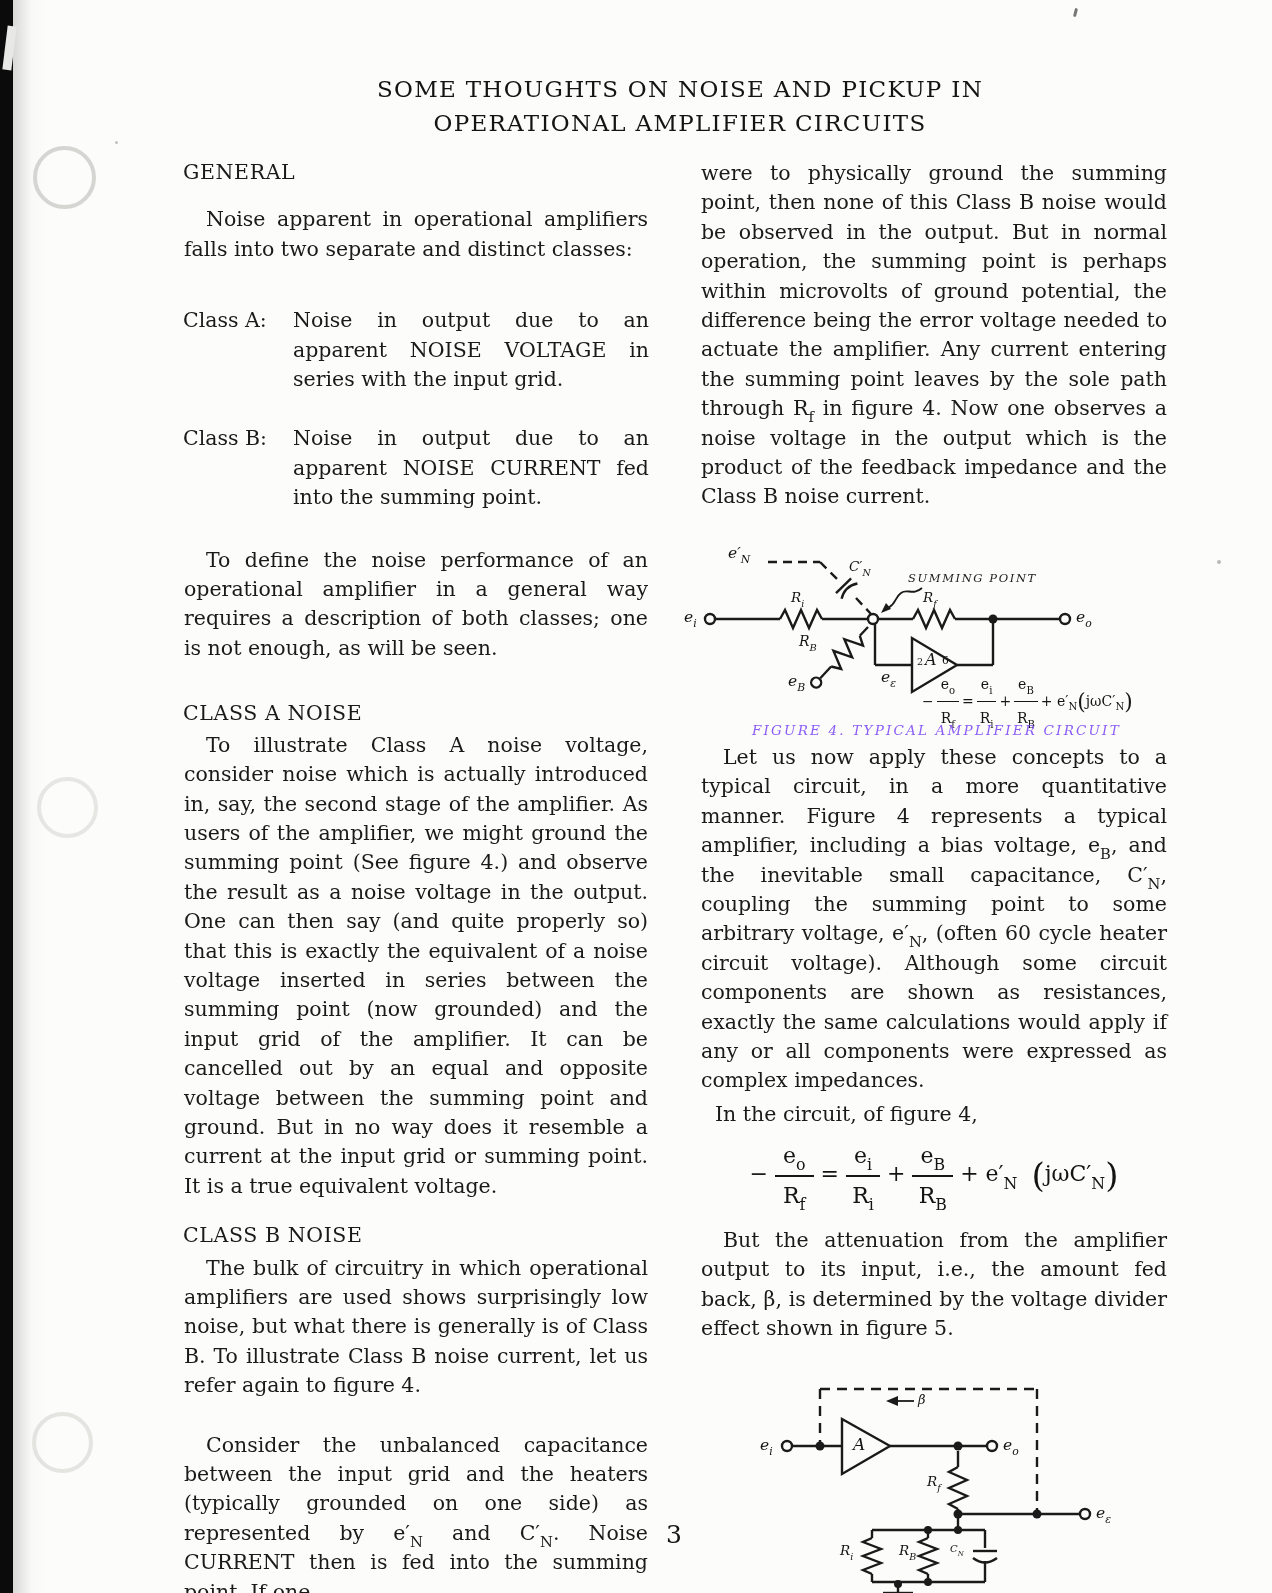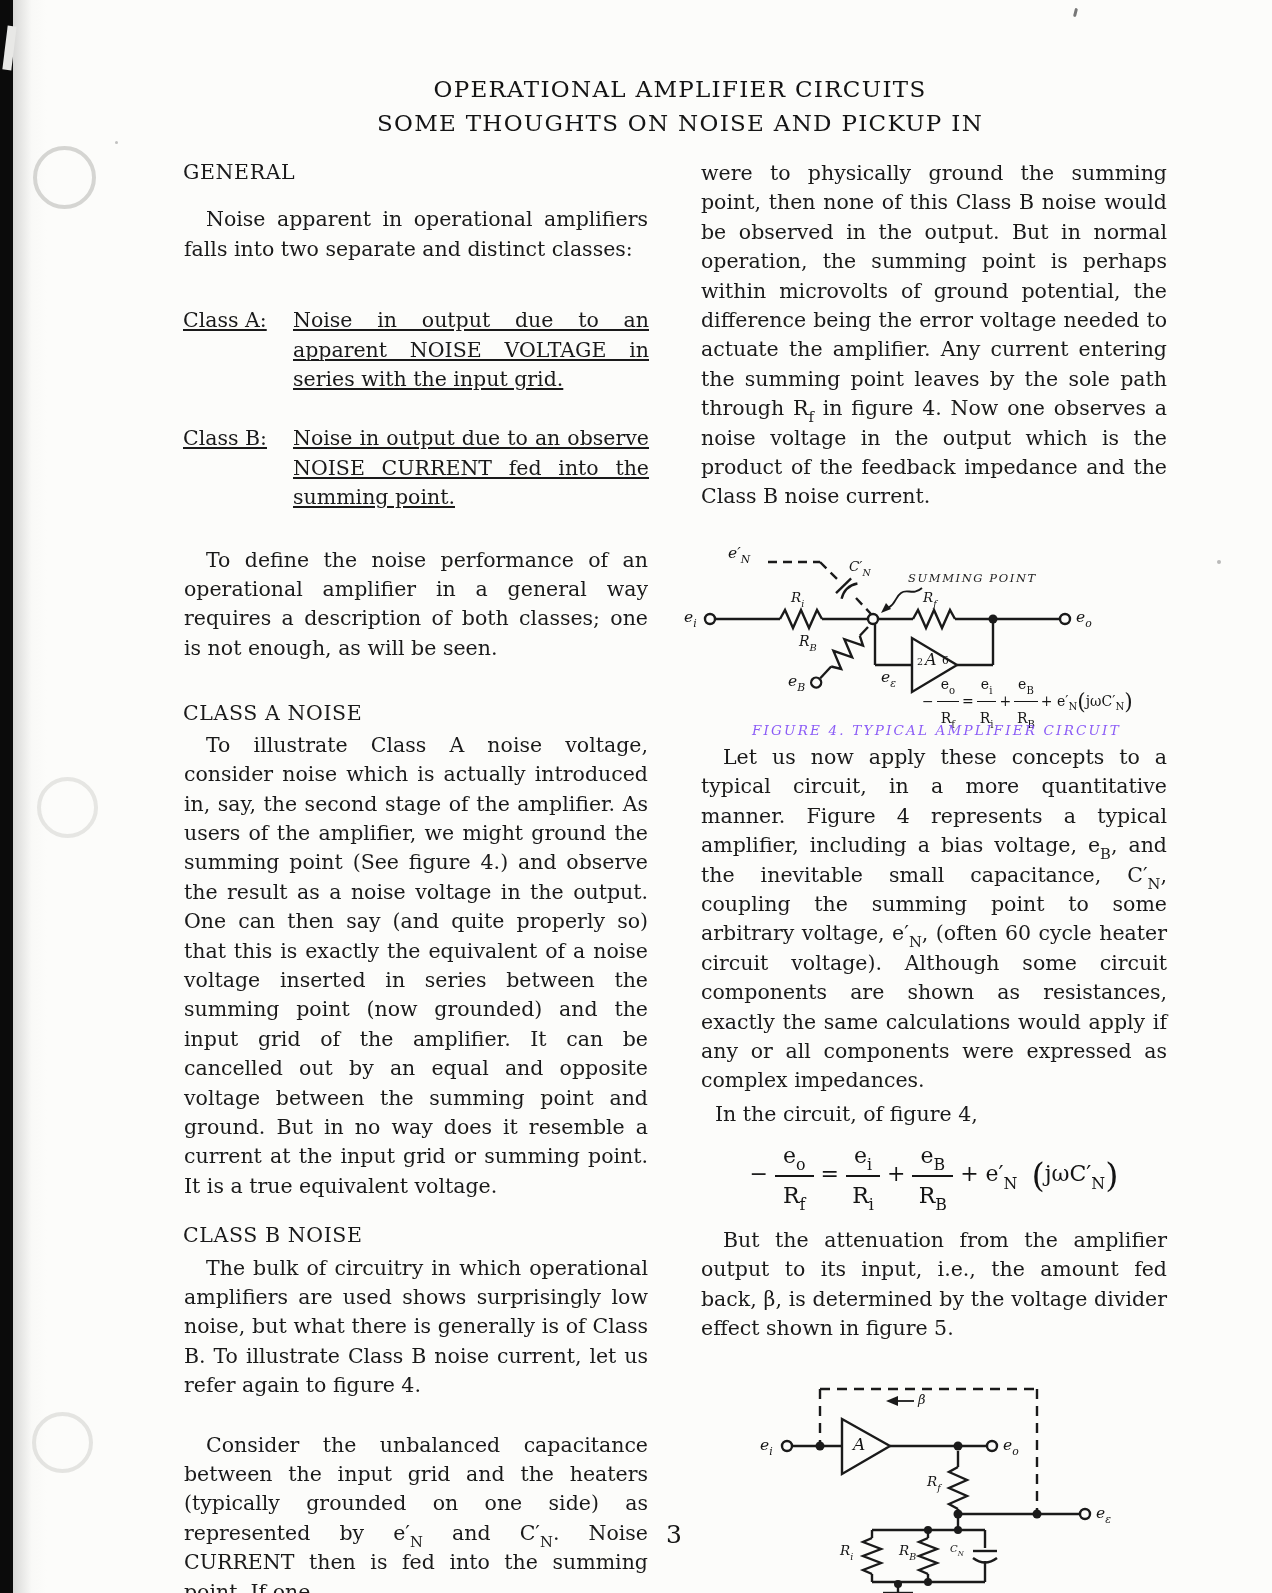--- a/index.html
+++ b/index.html
@@ -38,21 +38,21 @@
 
   .mb-intro{margin-bottom:18px;}
   .mb-p1{margin-bottom:42px;}
   .mb-classa{margin-bottom:30px;}
   .mb-classb{margin-bottom:33px;}
   .mb-define{margin-bottom:36px;}
   .mb-h2{margin-bottom:2px;}
   .mb-pa{margin-bottom:20px;}
   .mb-h3{margin-bottom:3px;}
   .mb-pb{margin-bottom:30px;}
-  .class-def{display:flex;text-decoration:underline;}
+  .class-def{display:flex;}
   .cd-label{width:110px;flex:none;}
   .cd-text{flex:1;text-align:justify;}
 
   .mb-r1{margin-bottom:10px;}
   .mb-r2{margin-bottom:4px;}
   .mb-r3{margin-bottom:10px;}
 
   
   .figure{position:relative;margin-top:28px;}
   .fig4{width:520px;height:202px;margin-left:-40px;}
@@ -84,35 +84,35 @@
 <div class="scan-edge-fade"></div>
 <div class="edge-notch"></div>
 <div class="punch-hole hole-1"></div>
 <div class="punch-hole hole-2"></div>
 <div class="punch-hole hole-3"></div>
 <div class="speck speck-a"></div>
 <div class="speck speck-b"></div>
 <div class="speck speck-c"></div>
 
 <div class="title-block">
+  <div>SOME THOUGHTS ON NOISE AND PICKUP IN</div>
   <div>OPERATIONAL AMPLIFIER CIRCUITS</div>
-  <div>SOME THOUGHTS ON NOISE AND PICKUP IN</div>
 </div>
 
 <div class="col col-left">
   <p class="heading mb-intro">GENERAL</p>
   <p class="indent mb-p1">Noise apparent in operational amplifiers falls into two separate and distinct classes:</p>
 
   <div class="class-def mb-classa">
     <span class="cd-label">Class A:</span>
     <span class="cd-text">Noise in output due to an apparent NOISE VOLTAGE in series with the input grid.</span>
   </div>
   <div class="class-def mb-classb">
     <span class="cd-label">Class B:</span>
-    <span class="cd-text">Noise in output due to an observe NOISE CURRENT fed into the summing point.</span>
+    <span class="cd-text">Noise in output due to an apparent NOISE CURRENT fed into the summing point.</span>
   </div>
 
   <p class="indent mb-define">To define the noise performance of an operational amplifier in a general way requires a description of both classes; one is not enough, as will be seen.</p>
 
   <p class="heading mb-h2">CLASS A NOISE</p>
   <p class="indent mb-pa">To illustrate Class A noise voltage, consider noise which is actually introduced in, say, the second stage of the amplifier. As users of the amplifier, we might ground the summing point (See figure 4.) and observe the result as a noise voltage in the output. One can then say (and quite properly so) that this is exactly the equivalent of a noise voltage inserted in series between the summing point (now grounded) and the input grid of the amplifier. It can be cancelled out by an equal and opposite voltage between the summing point and ground. But in no way does it resemble a current at the input grid or summing point. It is a true equivalent voltage.</p>
 
   <p class="heading mb-h3">CLASS B NOISE</p>
   <p class="indent mb-pb">The bulk of circuitry in which operational amplifiers are used shows surprisingly low noise, but what there is generally is of Class B. To illustrate Class B noise current, let us refer again to figure 4.</p>
 

